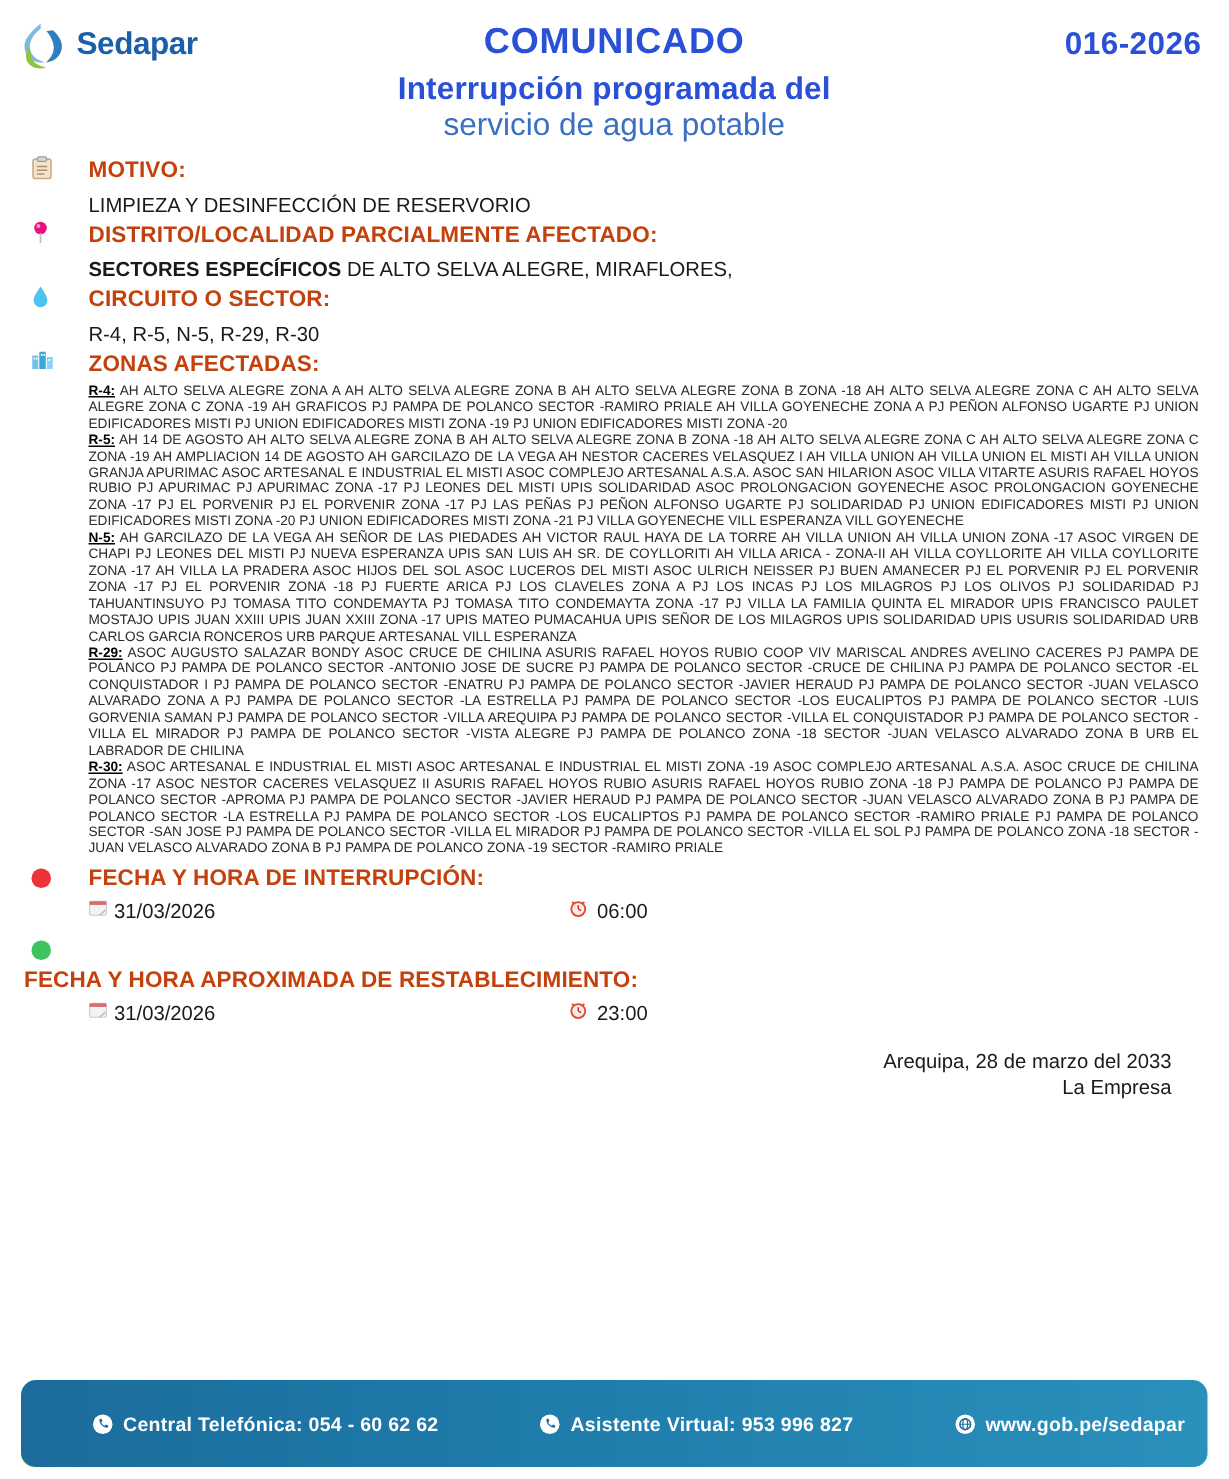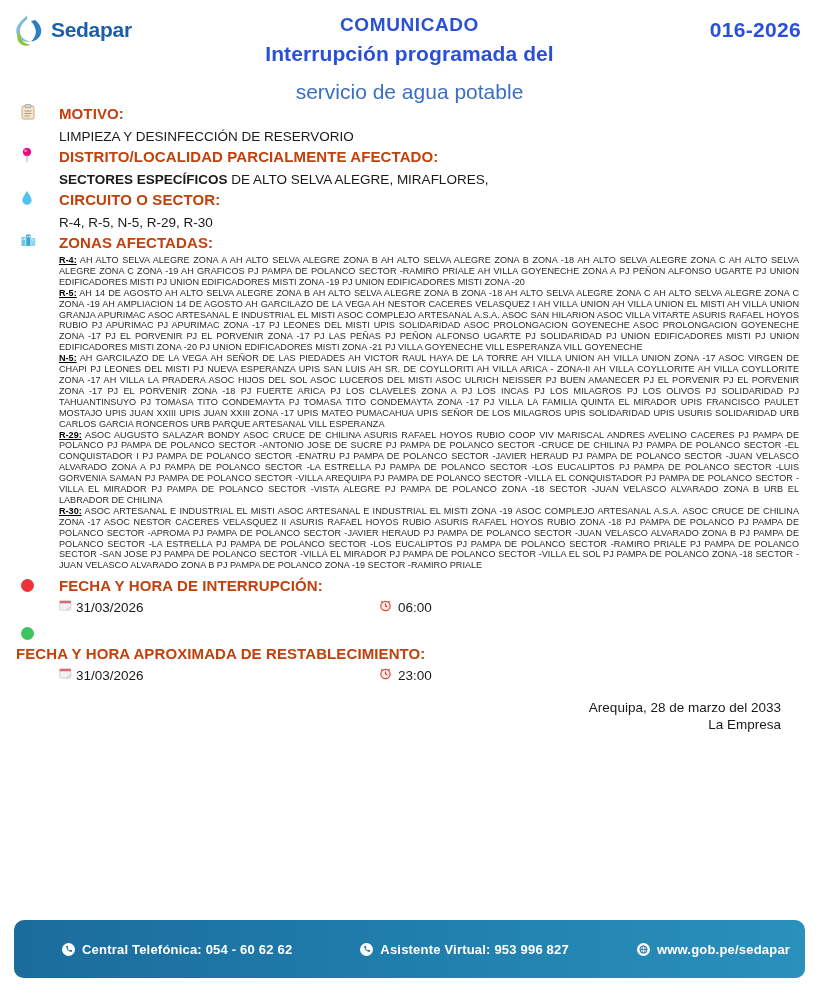--- a/index.html
+++ b/index.html
@@ -41,21 +41,21 @@
     letter-spacing: -0.3px;
   }
   .title-block {
     position: absolute;
     left: 0;
     right: 0;
     top: 14px;
     text-align: center;
   }
   .comunicado {
-    font-size: 19px;
+    font-size: 24px;
     font-weight: bold;
     color: #2a50d8;
     letter-spacing: 0.6px;
   }
   .comunicado-num {
     position: absolute;
     right: 18px;
     top: 18px;
     font-size: 21px;
     font-weight: bold;
@@ -66,21 +66,21 @@
     font-size: 21px;
     font-weight: bold;
     color: #2a50d8;
     margin-top: 6px;
     letter-spacing: 0.1px;
   }
   .subtitle2 {
     font-size: 21px;
     font-weight: normal;
     color: #3a6fc4;
-    margin-top: 14px;
+    margin-top: 0;
   }
 
   
   .content {
     position: relative;
     padding: 0 16px 0 16px;
   }
   .row {
     display: flex;
     align-items: flex-start;

